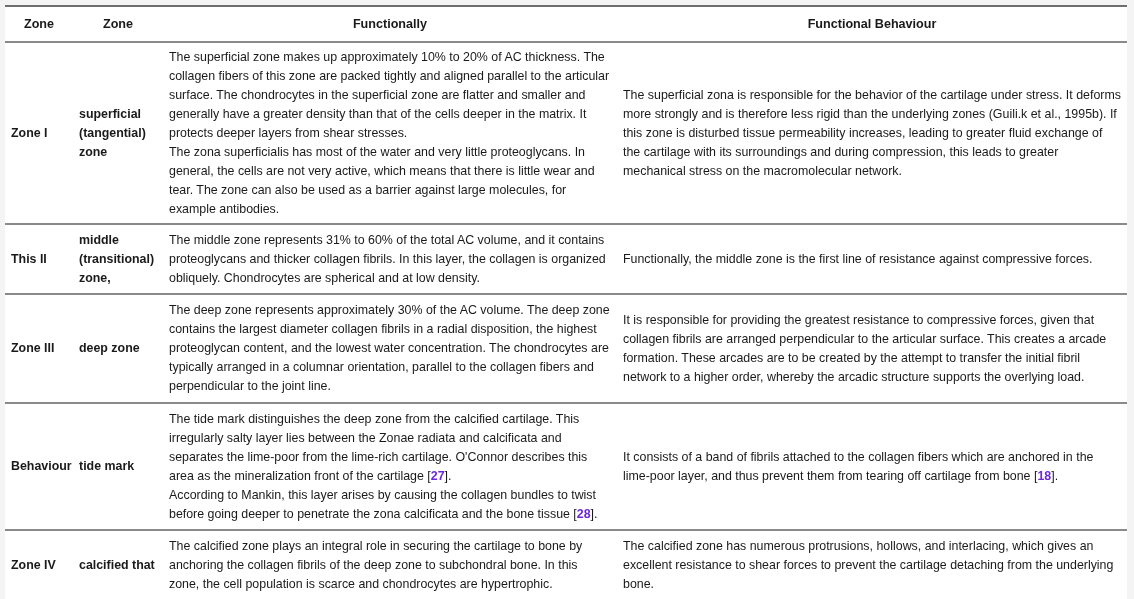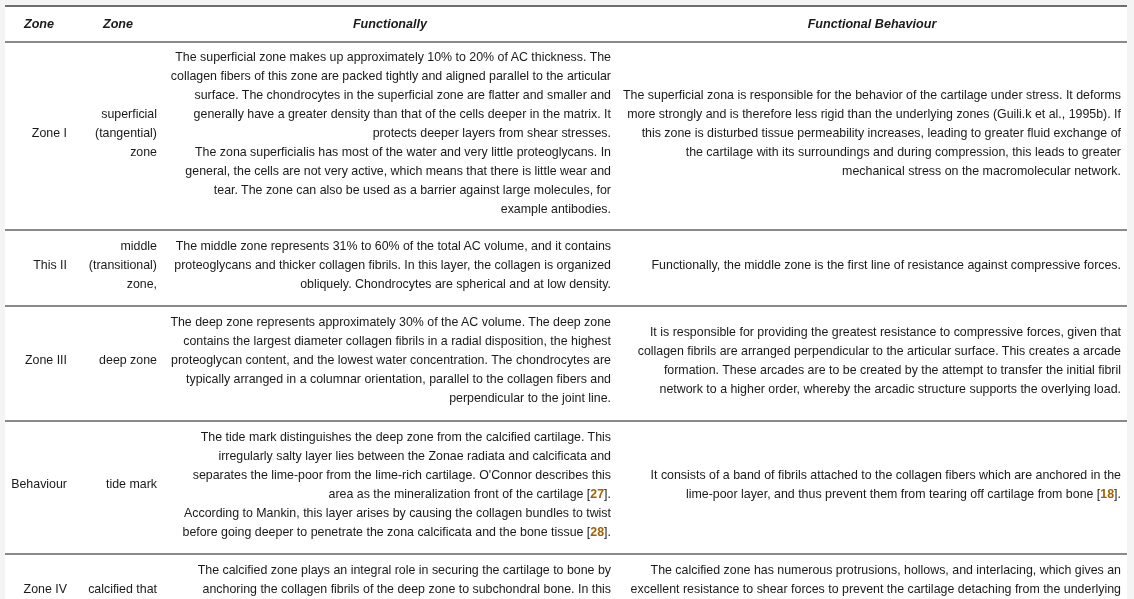--- a/index.html
+++ b/index.html
@@ -30,41 +30,40 @@
     }
     thead th {
       font-weight: bold;
       font-size: 12.6px;
       text-align: center;
       height: 34px;
       padding: 0 6px;
       border-top: 2px solid #6e6e6e;
       border-bottom: 2px solid #8a8a8a;
       vertical-align: middle;
-      font-style: italic;
     }
     tbody td {
-      text-align: right;
+      text-align: left;
       vertical-align: middle;
-      padding: 2px 6px 8px 6px;
+      padding: 2px 6px 2px 6px;
       border-bottom: 2px solid #8a8a8a;
     }
     tbody tr:last-child td {
       border-bottom: 2px solid #7a7a7a;
     }
     td.zone, td.name {
-      font-weight: normal;
+      font-weight: bold;
     }
     col.c-zone { width: 68px; }
     col.c-name { width: 90px; }
     col.c-desc { width: 454px; }
     col.c-func { width: 510px; }
     .p { display: block; }
     .cite {
-      color: #a16207;
+      color: #6d28d9;
       font-weight: bold;
       text-decoration: none;
       cursor: pointer;
     }
     tr.r1 td { height: 176px; }
     tr.r2 td { height: 64px; }
     tr.r3 td { height: 103px; }
     tr.r4 td { height: 121px; }
     tr.r5 td { height: 64px; }
   </style>

